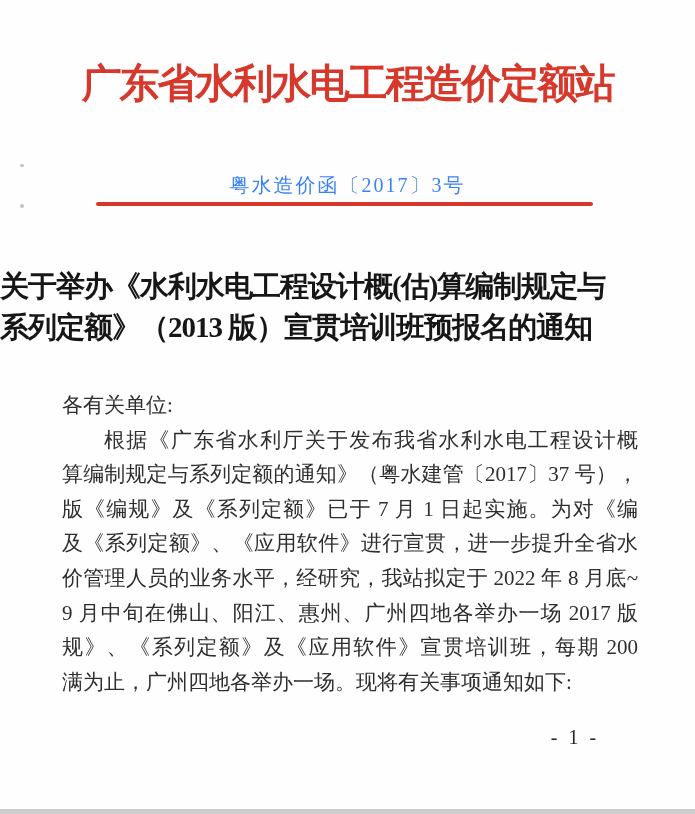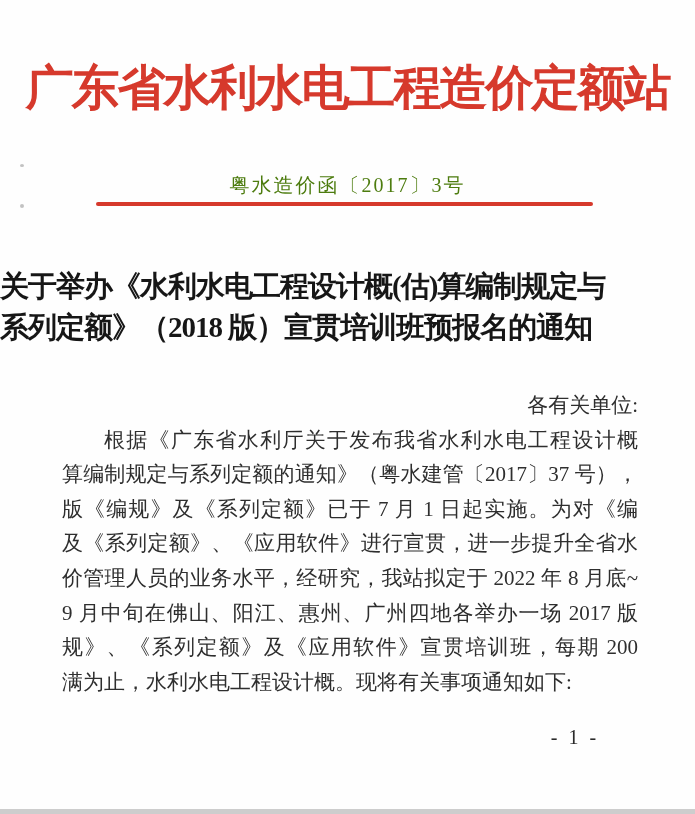--- a/index.html
+++ b/index.html
@@ -14,35 +14,35 @@
     background: #fefefe;
     overflow: hidden;
     font-family: "Liberation Serif", "DejaVu Serif", serif;
   }
   .letterhead {
     position: absolute;
     top: 56px;
     left: 0;
     width: 100%;
     text-align: center;
-    font-size: 48px;
+    font-size: 40px;
     font-weight: bold;
     letter-spacing: -2px;
     color: var(--red, #d6392c);
     white-space: nowrap;
   }
   .doc-number {
     position: absolute;
     top: 172px;
     left: 0;
     width: 100%;
     text-align: center;
     font-size: 20px;
     letter-spacing: 2px;
-    color: #4d7c0f;
+    color: #3b82f6;
     white-space: nowrap;
   }
   .red-rule {
     position: absolute;
     top: 202px;
     left: 96px;
     width: 497px;
     height: 4px;
     background: var(--red, #d6392c);
     border-radius: 2px;
@@ -63,21 +63,21 @@
     position: absolute;
     top: 388px;
     left: 62px;
     width: 576px;
     font-size: 21px;
     line-height: 34.6px;
     color: #2e2e2e;
   }
   .salutation {
     height: 34.6px;
-    text-align: right;
+    text-align: left;
   }
   .body-line {
     height: 34.6px;
     overflow: hidden;
     text-align: justify;
     text-align-last: justify;
     text-justify: inter-character;
   }
   .body-line.first { text-indent: 2em; }
   .body-line.last  { text-align-last: left; }
@@ -115,34 +115,34 @@
 <div class="page">
 
   <div class="letterhead">广东省水利水电工程造价定额站</div>
 
   <div class="doc-number">粤水造价函〔2017〕3号</div>
 
   <div class="red-rule"></div>
 
   <div class="notice-title">
     <div>关于举办《水利水电工程设计概(估)算编制规定与</div>
-    <div>系列定额》（2018 版）宣贯培训班预报名的通知</div>
+    <div>系列定额》（2013 版）宣贯培训班预报名的通知</div>
   </div>
 
   <div class="body-block">
     <div class="salutation">各有关单位:</div>
     <div id="body-lines">
         <div class="body-line first">根据《广东省水利厅关于发布我省水利水电工程设计概(估)</div>
         <div class="body-line">算编制规定与系列定额的通知》（粤水建管〔2017〕37 号），2017</div>
         <div class="body-line">版《编规》及《系列定额》已于 7 月 1 日起实施。为对《编规》</div>
         <div class="body-line">及《系列定额》、《应用软件》进行宣贯，进一步提升全省水利造</div>
         <div class="body-line">价管理人员的业务水平，经研究，我站拟定于 2022 年 8 月底~</div>
         <div class="body-line">9 月中旬在佛山、阳江、惠州、广州四地各举办一场 2017 版《编</div>
         <div class="body-line">规》、《系列定额》及《应用软件》宣贯培训班，每期 200 人，额</div>
-        <div class="body-line last">满为止，水利水电工程设计概。现将有关事项通知如下:</div>
+        <div class="body-line last">满为止，广州四地各举办一场。现将有关事项通知如下:</div>
       </div>
   </div>
 
   <div class="page-number">- 1 -</div>
 
   <div class="speck speck1"></div>
   <div class="speck speck2"></div>
   <div class="scan-edge"></div>
 
 </div>

